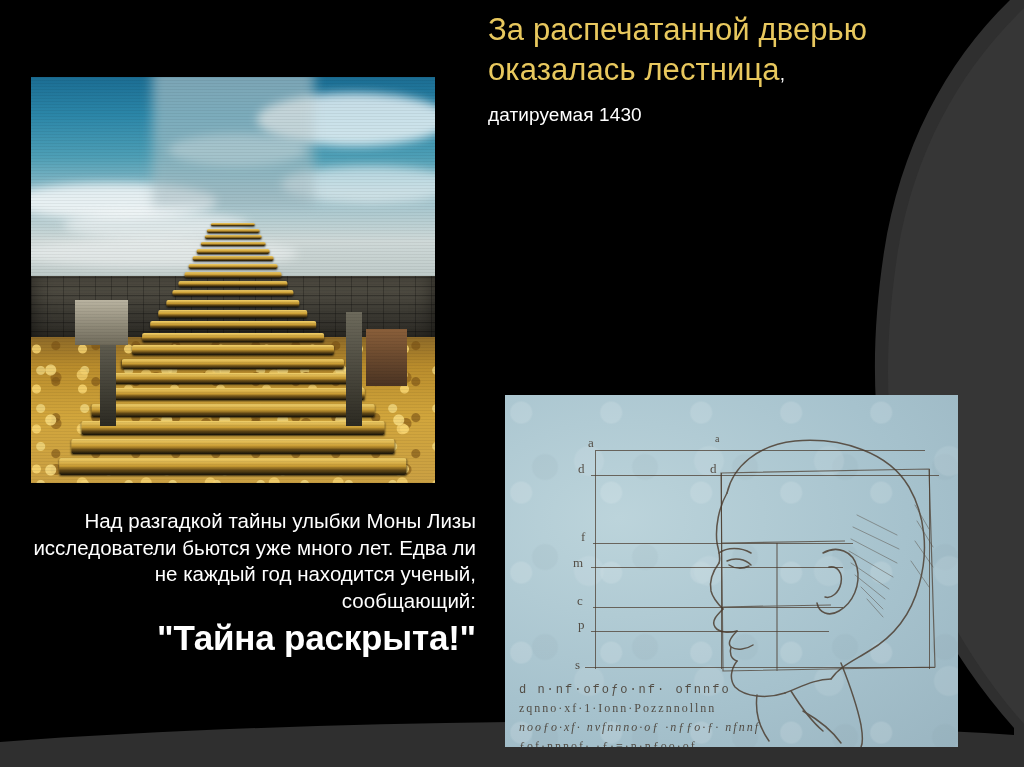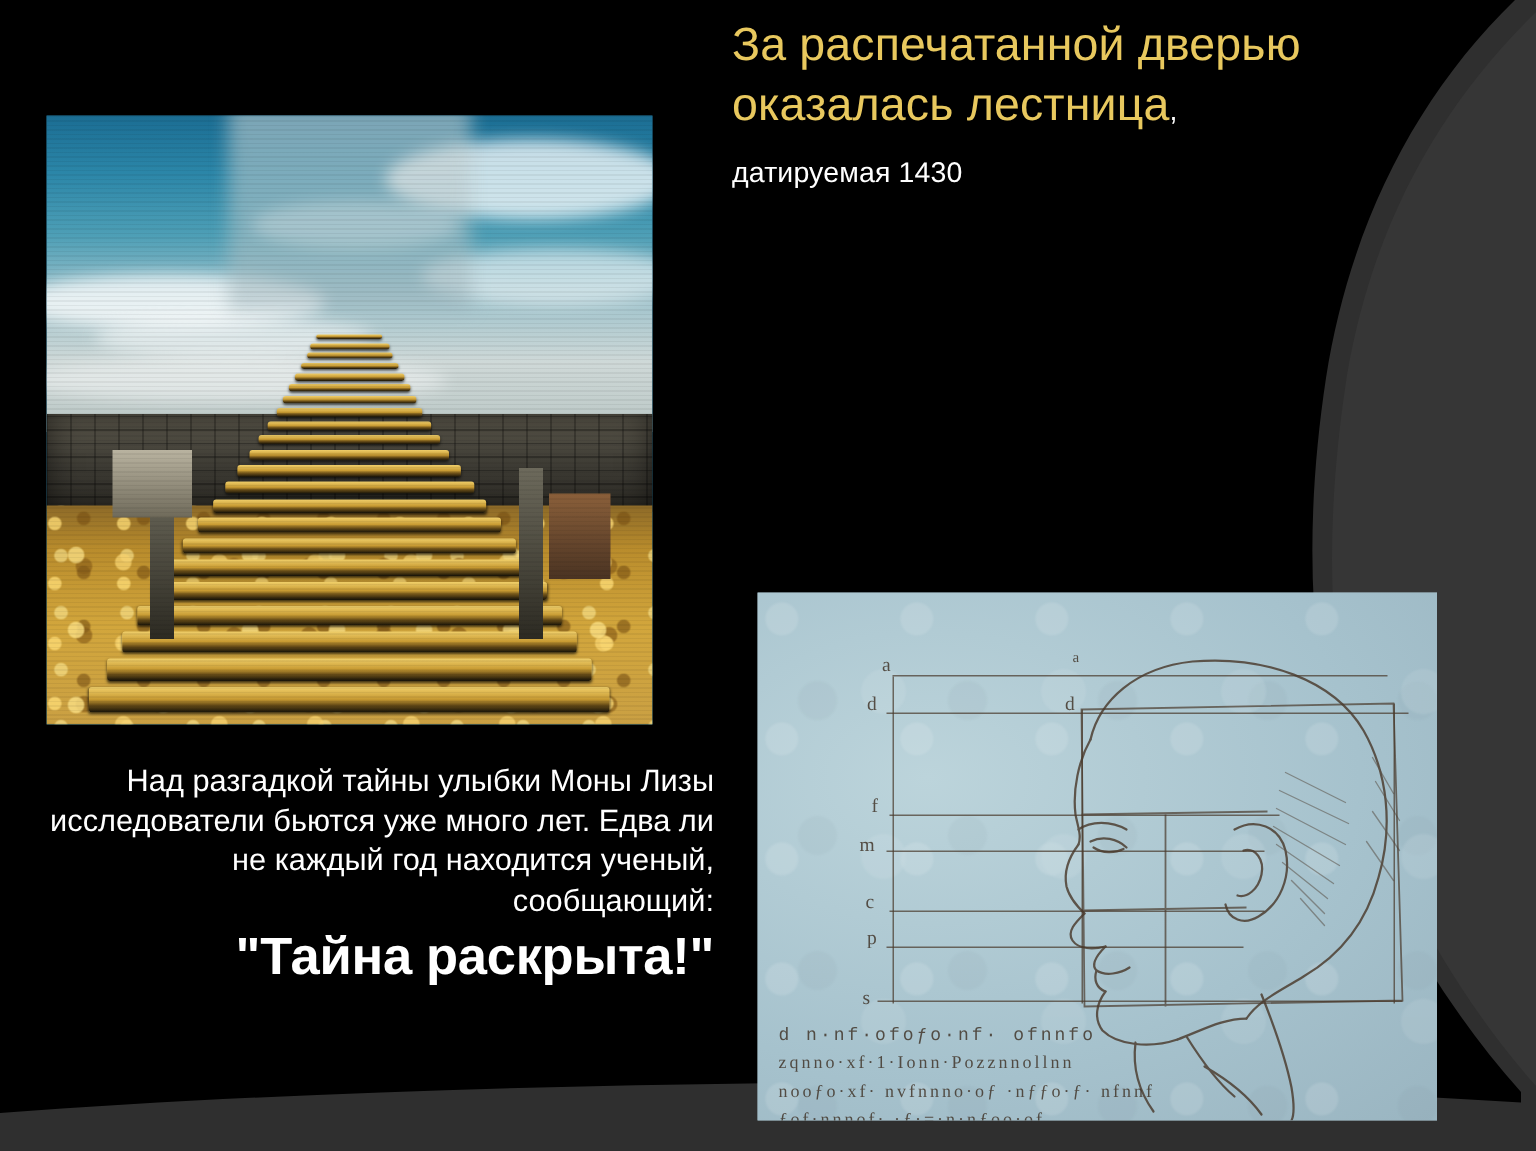--- a/index.html
+++ b/index.html
@@ -233,21 +233,21 @@
         <path d="M216,78 L424,74 L430,272 L218,276 Z"></path>
         <path d="M216,148 L340,146"></path>
         <path d="M216,212 L326,210"></path>
         <path d="M272,148 L272,276"></path>
       </g>
     </svg>
 
     <div style="position:absolute;left:14px;top:288px;width:300px;">
       <div class="glyph" style="position:relative;left:0;top:0;font-size:12px;letter-spacing:2px;white-space:nowrap;font-family:Liberation Mono, monospace;">d n·nf·ofoƒo·nf· ofnnfo</div>
       <div class="glyph" style="position:relative;left:0;top:4px;font-size:12px;letter-spacing:2px;white-space:nowrap;">zqnno·xf·1·Ionn·Pozznnollnn</div>
-      <div class="glyph" style="position:relative;left:0;top:8px;font-size:12px;letter-spacing:2px;white-space:nowrap;">nooƒo·xf· nvfnnno·oƒ ·nƒƒo·ƒ· nfnnf</div>
+      <div class="glyph" style="position:relative;left:0;top:8px;font-size:12px;letter-spacing:2px;white-space:nowrap;font-style:italic;">nooƒo·xf· nvfnnno·oƒ ·nƒƒo·ƒ· nfnnf</div>
       <div class="glyph" style="position:relative;left:0;top:12px;font-size:12px;letter-spacing:2px;white-space:nowrap;">ƒof·nnnof· ·ƒ·=·n·nƒoo·of</div>
     </div>
   </div>
 
   <div id="text-col">
     <div id="headline">
       <span>За распечатанной дверью оказалась лестница</span><span class="tail">, датируемая 1430</span>
     </div>
   </div>
 

